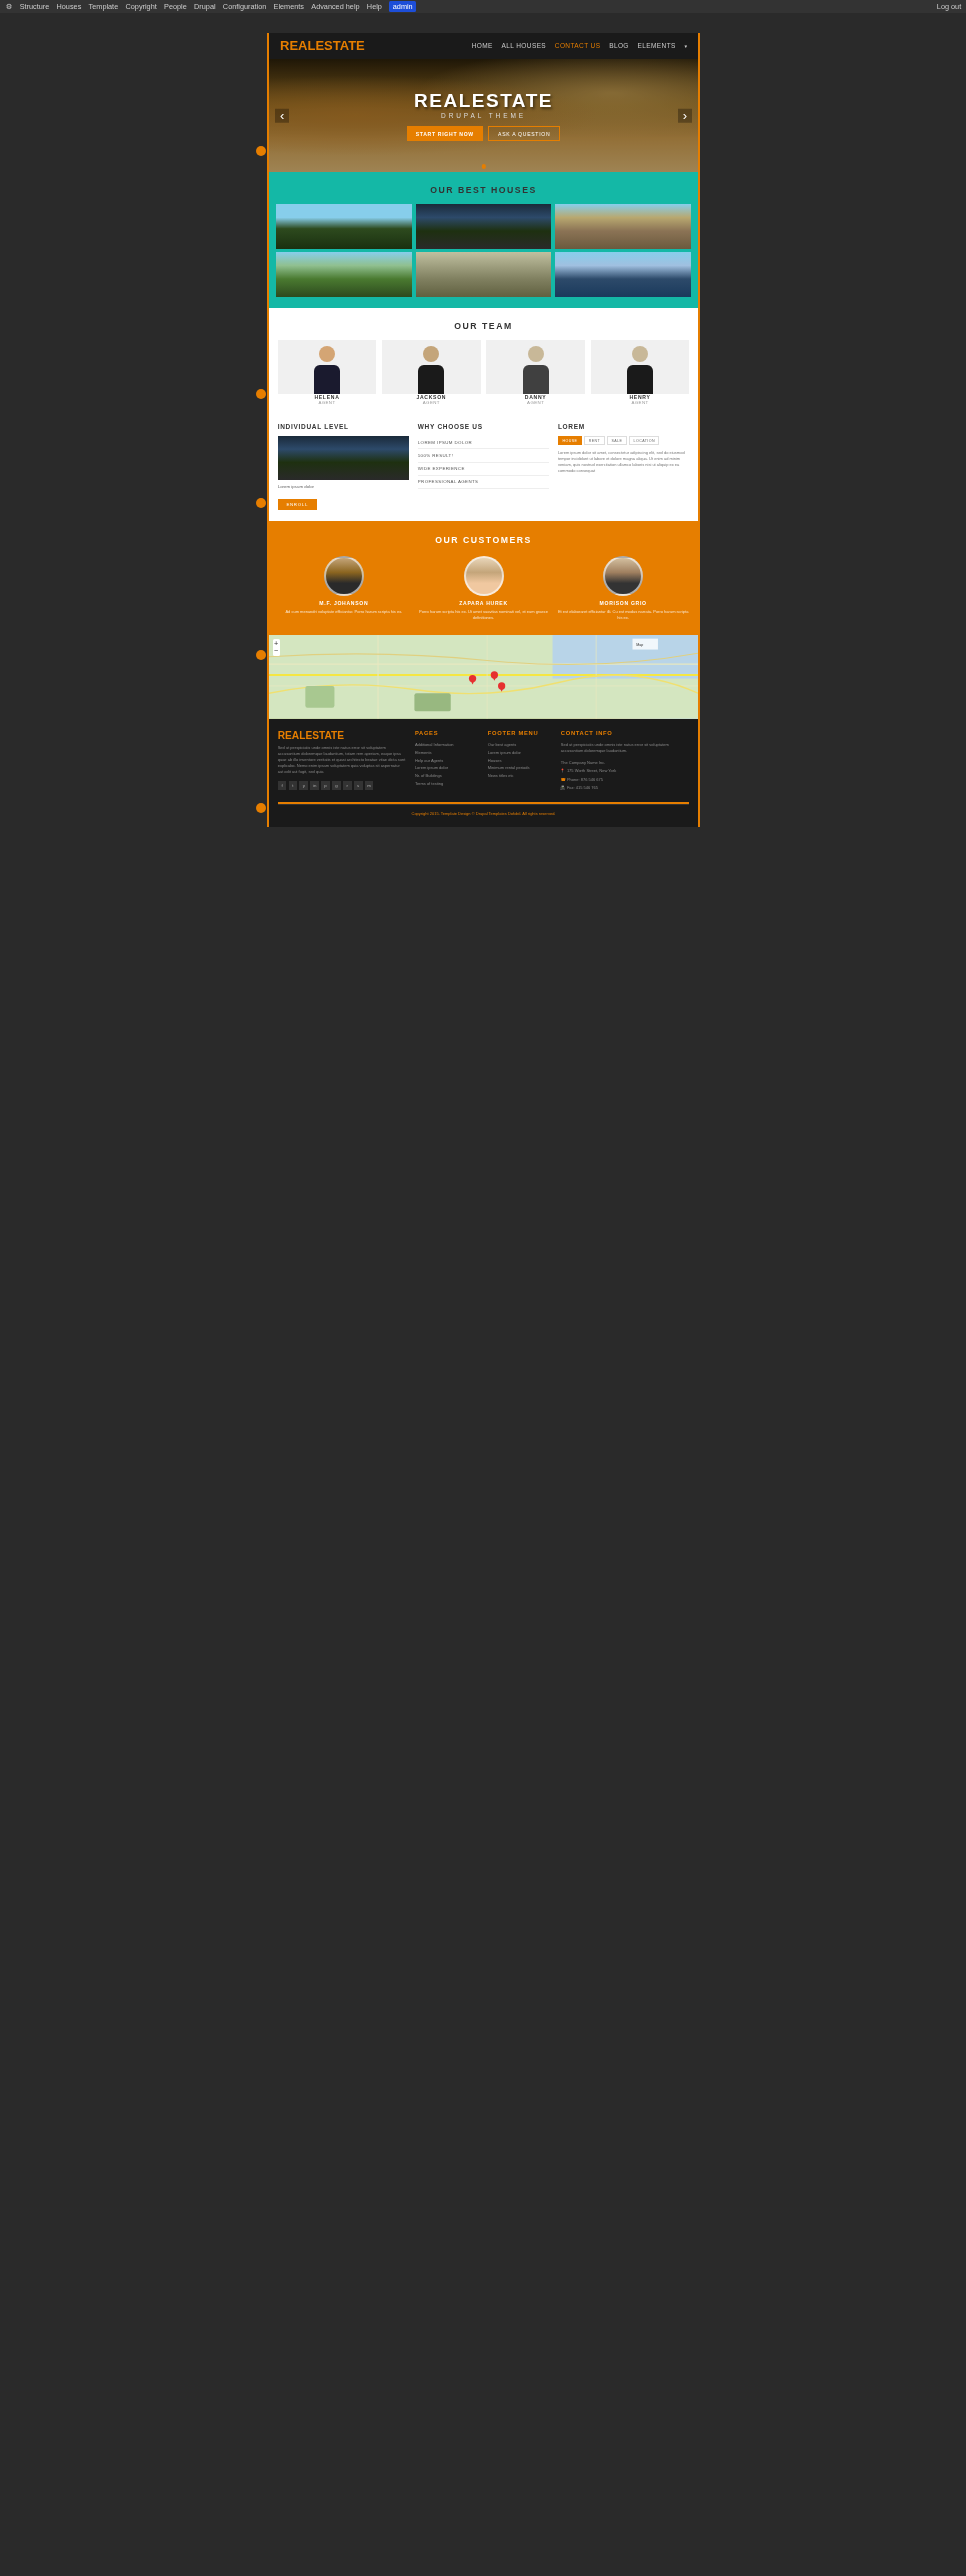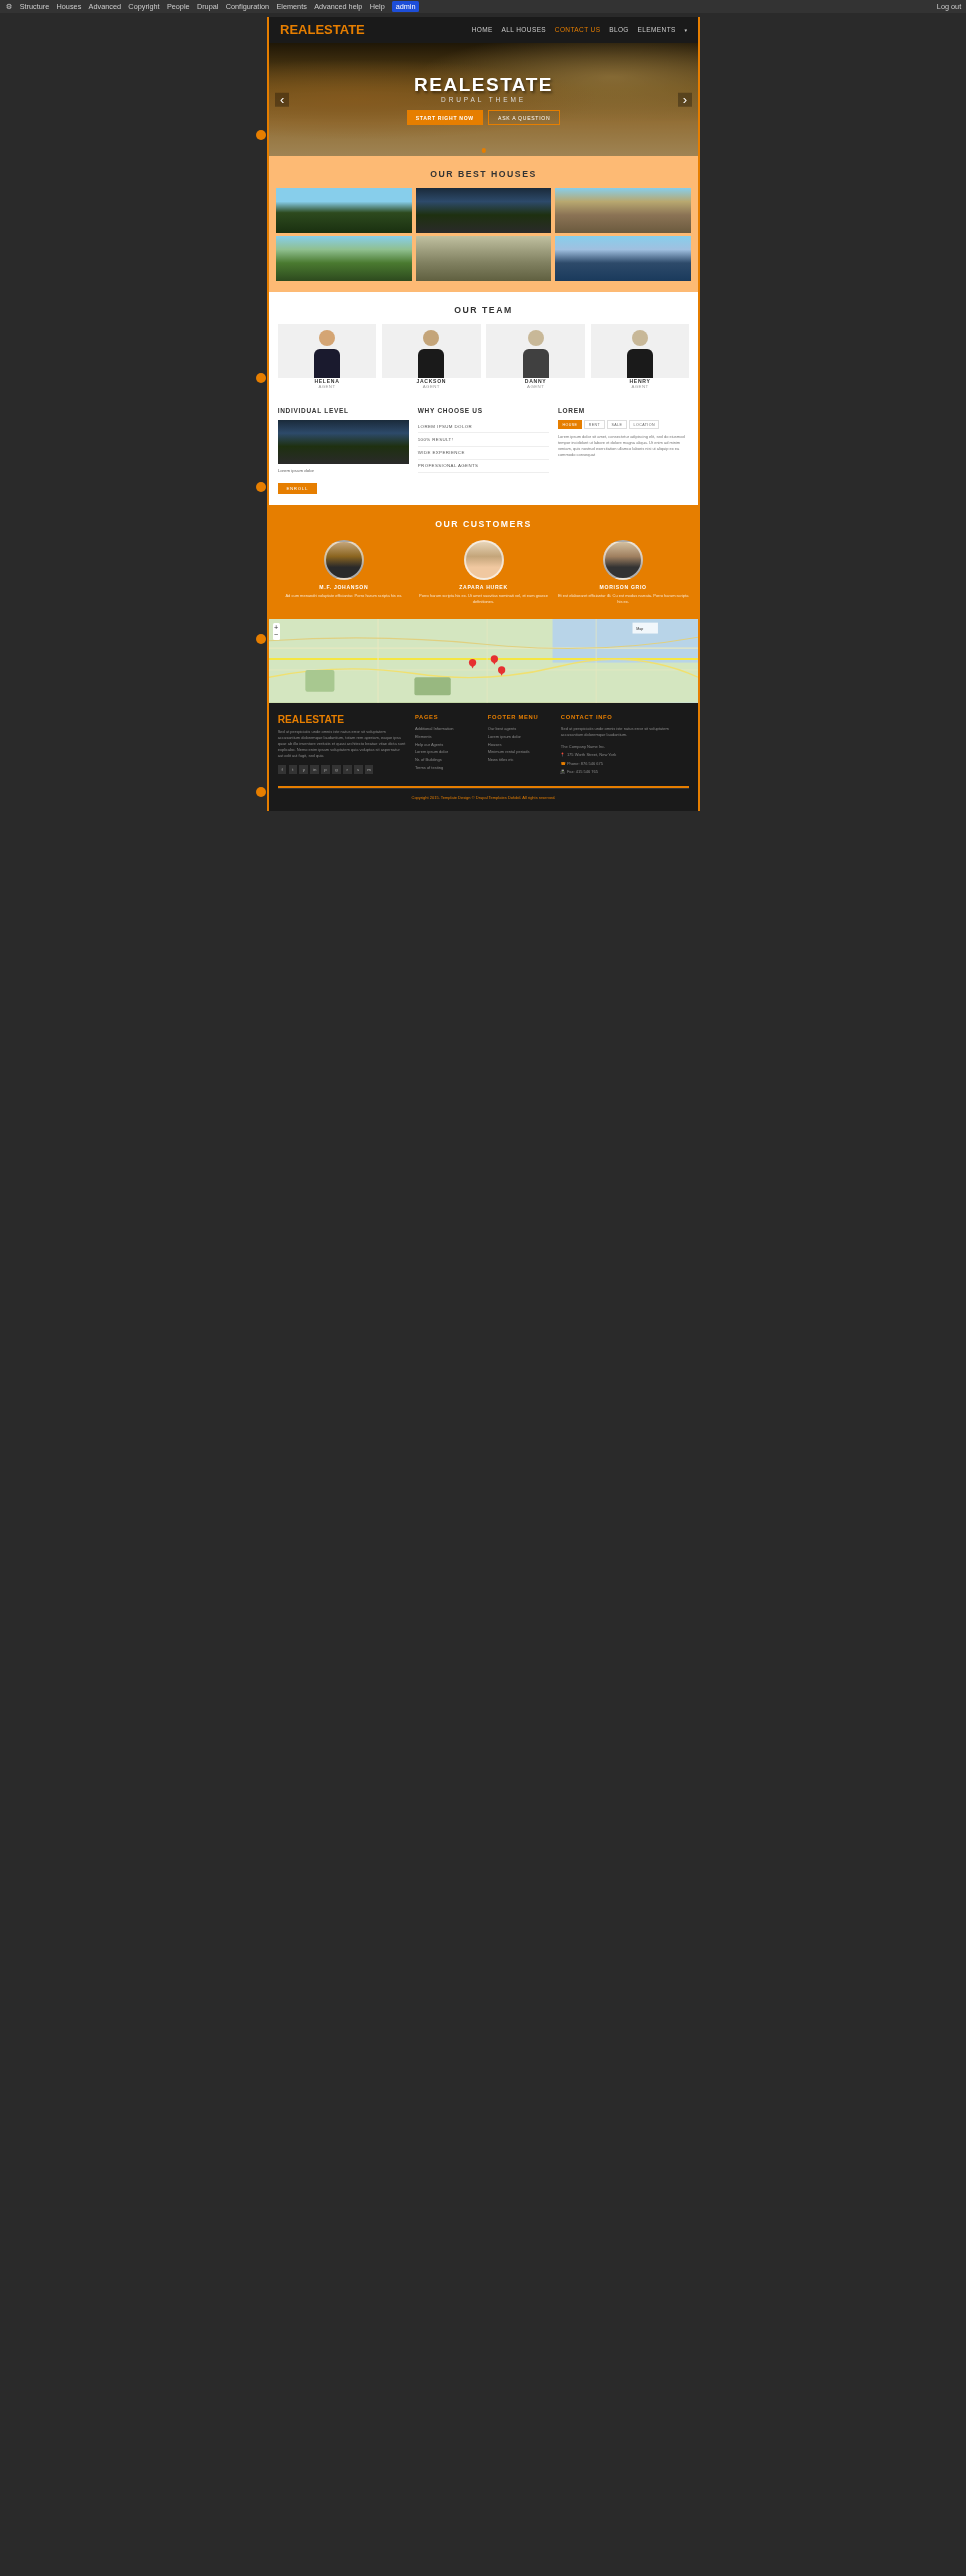--- a/index.html
+++ b/index.html
@@ -22,21 +22,21 @@
       color: #fff;
       padding: 0.7px 3.6px;
       border-radius: 1.5px;
       text-align: center;
     }
     .admin-bar .logout { margin-left: auto; }
 
     
     .site-wrapper {
       width: 429px;
-      margin: 0 auto;
+      margin: 16px auto;
       background: #fff;
       position: relative;
     }
 
     
     .side-marker {
       position: absolute;
       left: -13px;
       width: 10.2px;
       height: 10.2px;
@@ -190,21 +190,21 @@
       font-size: 8.7px;
       font-weight: bold;
       letter-spacing: 1.5px;
       color: #333;
       padding: 13px 0 8.7px;
       text-transform: uppercase;
     }
 
     
     .houses-section {
-      background: #fdba74;
+      background: #14b8a6;
       padding: 0 7px 11px;
     }
     .houses-grid {
       display: grid;
       grid-template-columns: repeat(3, 1fr);
       gap: 3.6px;
     }
     .house-card {
       overflow: hidden;
     }
@@ -551,21 +551,21 @@
       margin: 0;
     }
   </style>
 </head>
 <body>
 
 <div class="admin-bar">
   <span>⚙</span>
   <span>Structure</span>
   <span>Houses</span>
-  <span>Advanced</span>
+  <span>Template</span>
   <span>Copyright</span>
   <span>People</span>
   <span>Drupal</span>
   <span>Configuration</span>
   <span>Elements</span>
   <span>Advanced help</span>
   <span>Help</span>
   <span class="admin-badge">admin</span>
   <span class="logout">Log out</span>
 </div>

